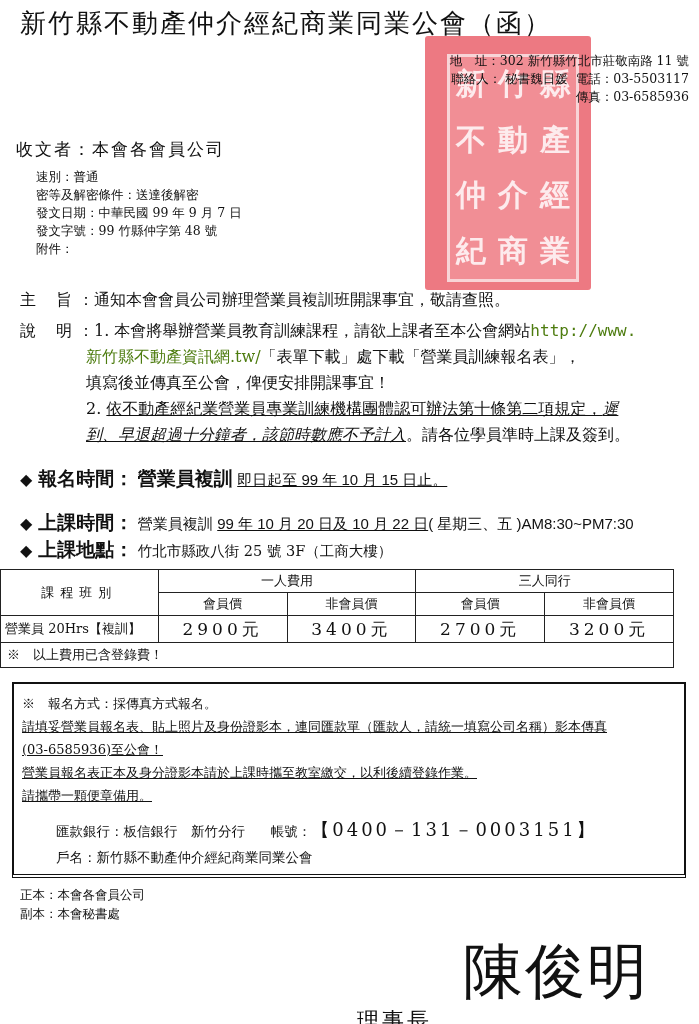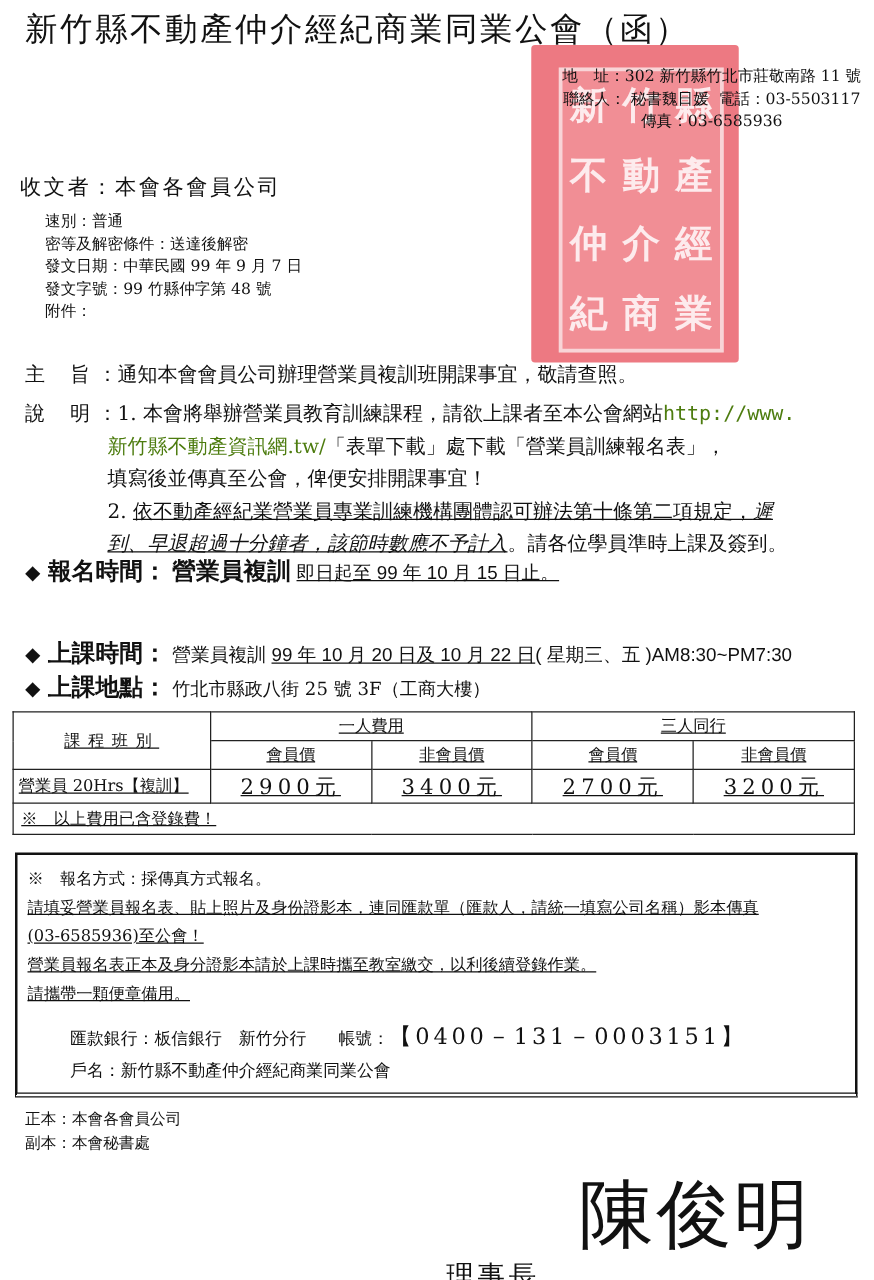--- a/index.html
+++ b/index.html
@@ -2,21 +2,21 @@
 <html><head>
 <meta charset="utf-8">
 <style>
   html, body { margin:0; padding:0; background:#ffffff; }
   body {
     width:699px; height:1024px; position:relative; overflow:hidden;
     font-family:"DejaVu Serif","Liberation Serif",serif; color:#111;
   }
   .abs { position:absolute; white-space:nowrap; }
   .title { left:20px; top:6px; font-size:26px; letter-spacing:2px; }
-  .contact { right:10px; top:52px; font-size:12.5px; line-height:18px; text-align:center; z-index:3; }
+  .contact { right:10px; top:52px; font-size:12.5px; line-height:18px; text-align:right; z-index:3; }
   .contact .row { display:block; }
   .seal {
     position:absolute; left:425px; top:36px; width:166px; height:254px;
     background:#e9545f; opacity:0.78; z-index:2;
     border-radius:3px;
   }
   .seal-inner {
     position:absolute; left:22px; top:18px; width:126px; height:222px;
     border:3px solid #f7c8cc; background:#ee6f78;
     display:grid; grid-template-columns:repeat(3,1fr); grid-template-rows:repeat(4,1fr);
@@ -34,28 +34,28 @@
   .desc { left:20px; top:318px; font-size:16px; line-height:26px; }
   .indent { padding-left:66px; }
   .link { color:#4d7c0f; font-family:"DejaVu Sans Mono","Liberation Mono",monospace; }
   .u { text-decoration:underline; }
   .ui { text-decoration:underline; font-style:italic; }
 
   .bullet-row { left:20px; font-family:"Liberation Sans","DejaVu Sans",sans-serif; }
   .bullet { font-size:16px; margin-right:6px; }
   .big { font-size:19px; font-weight:bold; }
   .small { font-size:15px; }
-  .b1 { top:444px; }
+  .b1 { top:466px; }
   .b2 { top:510px;text-align:right; }
   .b3 { top:537px; }
   .serif-small { font-family:"DejaVu Serif",serif; font-size:14.5px; font-weight:normal; }
 
   table.fee {
-    position:absolute; left:10px; top:569px; width:674px;
-    border-collapse:collapse; font-size:13px;text-decoration:underline;
+    position:absolute; left:0; top:569px; width:674px;
+    border-collapse:collapse; font-size:13px;
   }
   table.fee td { border:1.5px solid #222; text-align:center; padding:0; }
   table.fee .h1 td { height:22px; }
   table.fee .h2 td { height:22px;margin-top:41px; }
   table.fee .d td { height:26px; font-size:17px; letter-spacing:4px; }
   table.fee .d td.course { font-size:13px; letter-spacing:0; text-align:left; padding-left:4px; }
   table.fee .note td { height:24px; text-align:left; padding-left:6px; font-size:13px; }
   table.fee td.spaced { letter-spacing:6px; }
 
   .box {

